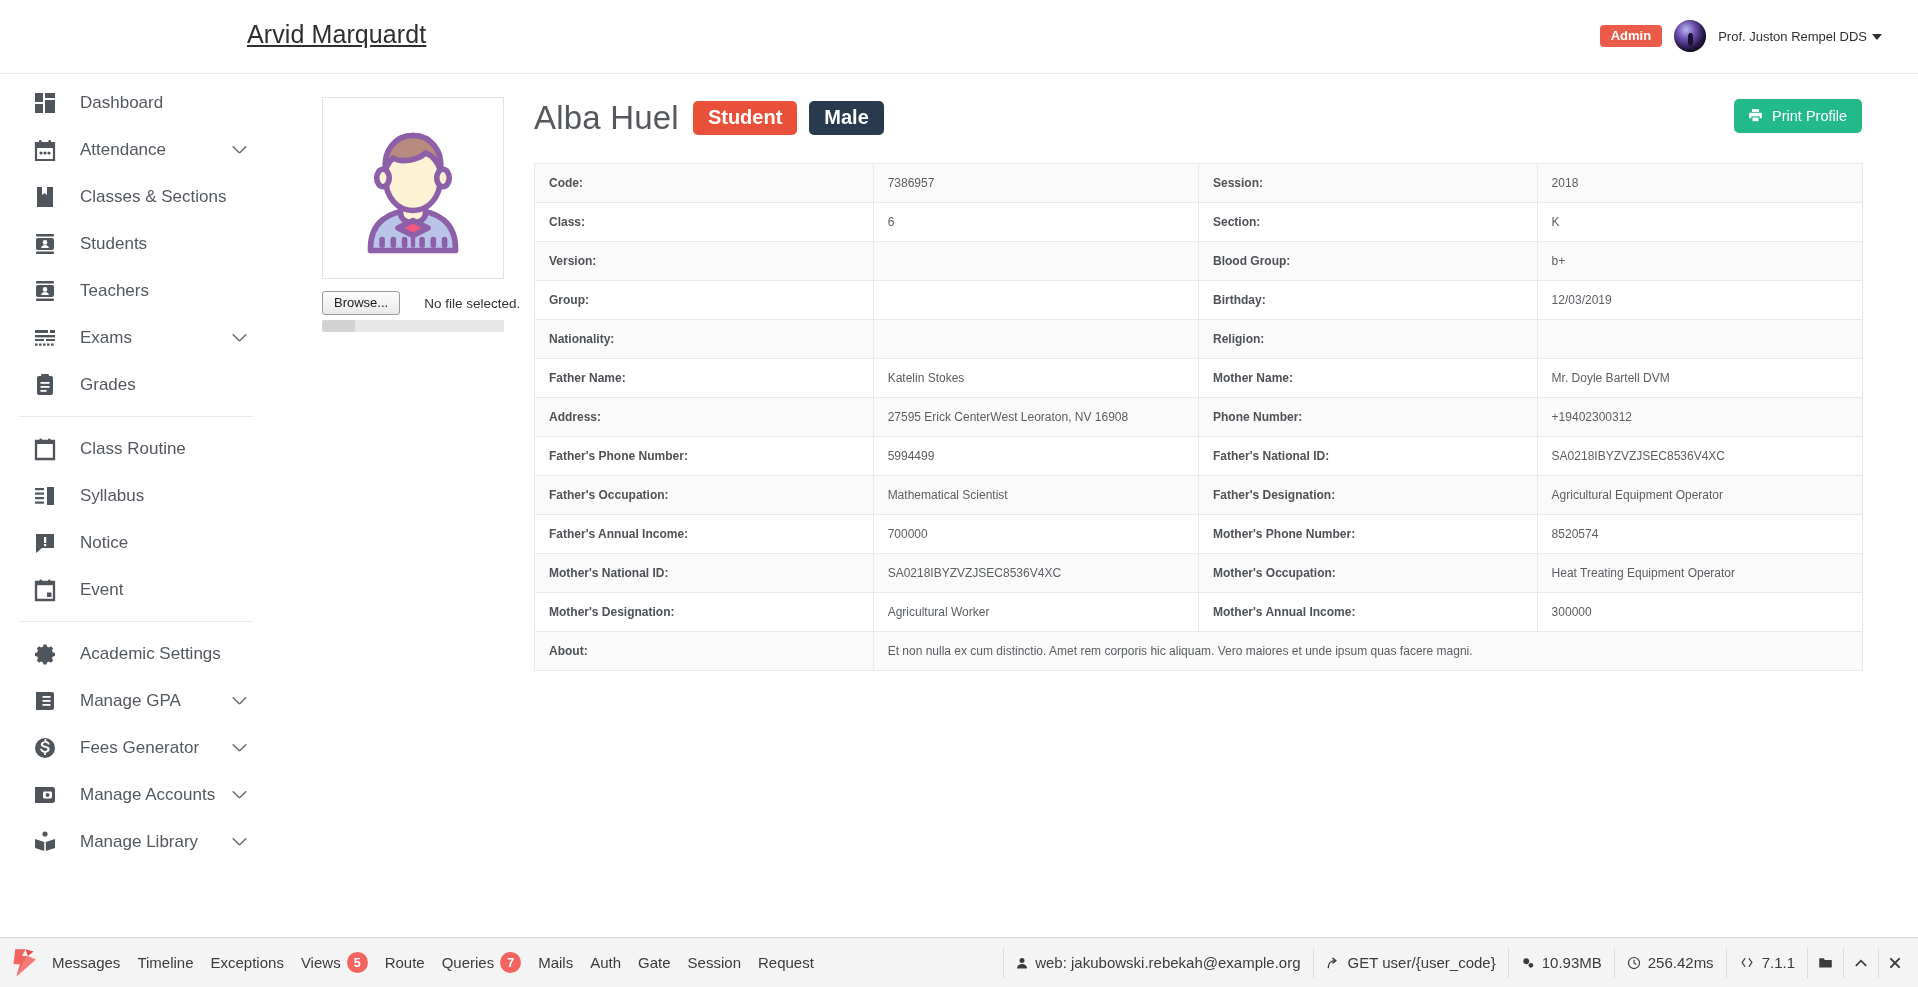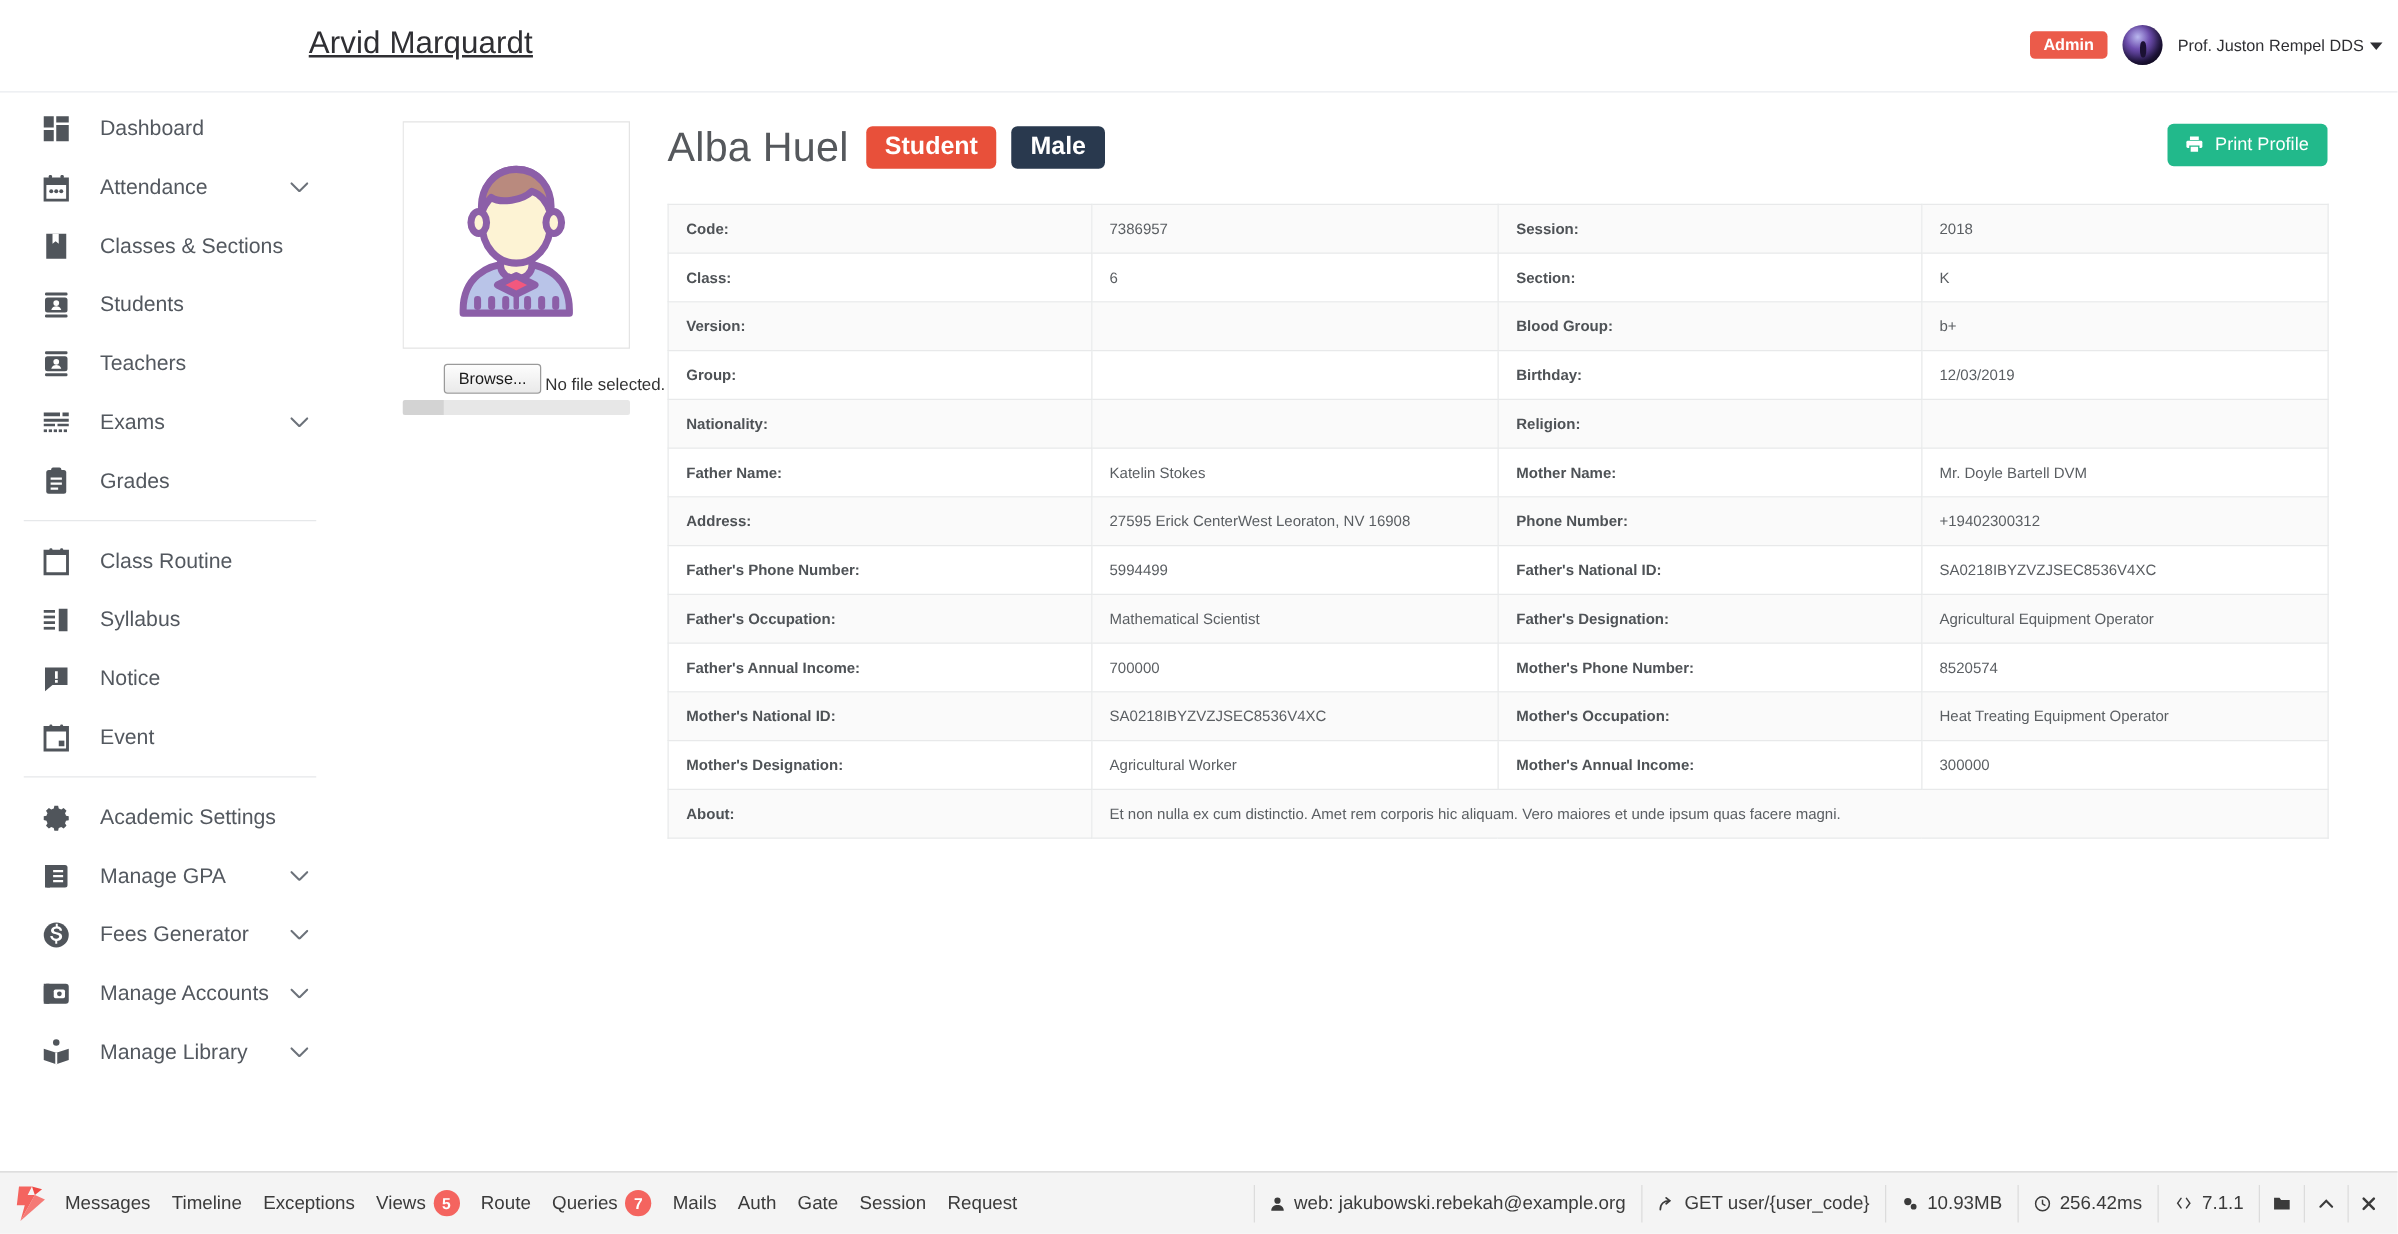--- a/index.html
+++ b/index.html
@@ -18,21 +18,21 @@
     background: #ffffff;
     border-bottom: 1px solid #e9ecef;
   }
   .brand {
     position: absolute; left: 247px; top: 20px;
     font-size: 25px; color: #2f2f33; font-weight: 400;
     letter-spacing: .1px;
     text-decoration: underline;
   }
   .topbar-right {
-    position: absolute; right: 12px; top: 20px;
+    position: absolute; right: 36px; top: 20px;
     display: flex; align-items: center; gap: 12px;
   }
   .admin-badge {
     background: #eb5b4a; color: #fff;
     font-size: 13px; font-weight: 700;
     padding: 4px 11px 5px; border-radius: 4px;
     line-height: 1;
   }
   .avatar-orb {
     width: 32px; height: 32px; border-radius: 50%;
@@ -101,22 +101,22 @@
   }
 
   .photo-card {
     position: absolute; left: 0px; top: 22px;
     width: 182px; height: 182px;
     border: 1px solid #e4e4e4; background: #fff;
     display: flex; align-items: center; justify-content: center;
   }
   .file-row {
     position: absolute; left: 0px; top: 216px;
-    display: flex; align-items: flex-end; gap: 3px;
-    font-size: 13.5px; color: #333; margin-left: 33px;
+    display: flex; align-items: center; gap: 24px;
+    font-size: 13.5px; color: #333;
   }
   .browse-btn {
     border: 1px solid #9a9a9a; border-radius: 3px;
     background: linear-gradient(#fdfdfd,#e9e9e9);
     font-size: 13px; color: #1a1a1a;
     padding: 3px 11px 4px; font-family: "Liberation Sans", sans-serif;
     cursor: pointer;
   }
   .upload-bar {
     position: absolute; left: 0px; top: 245px;

